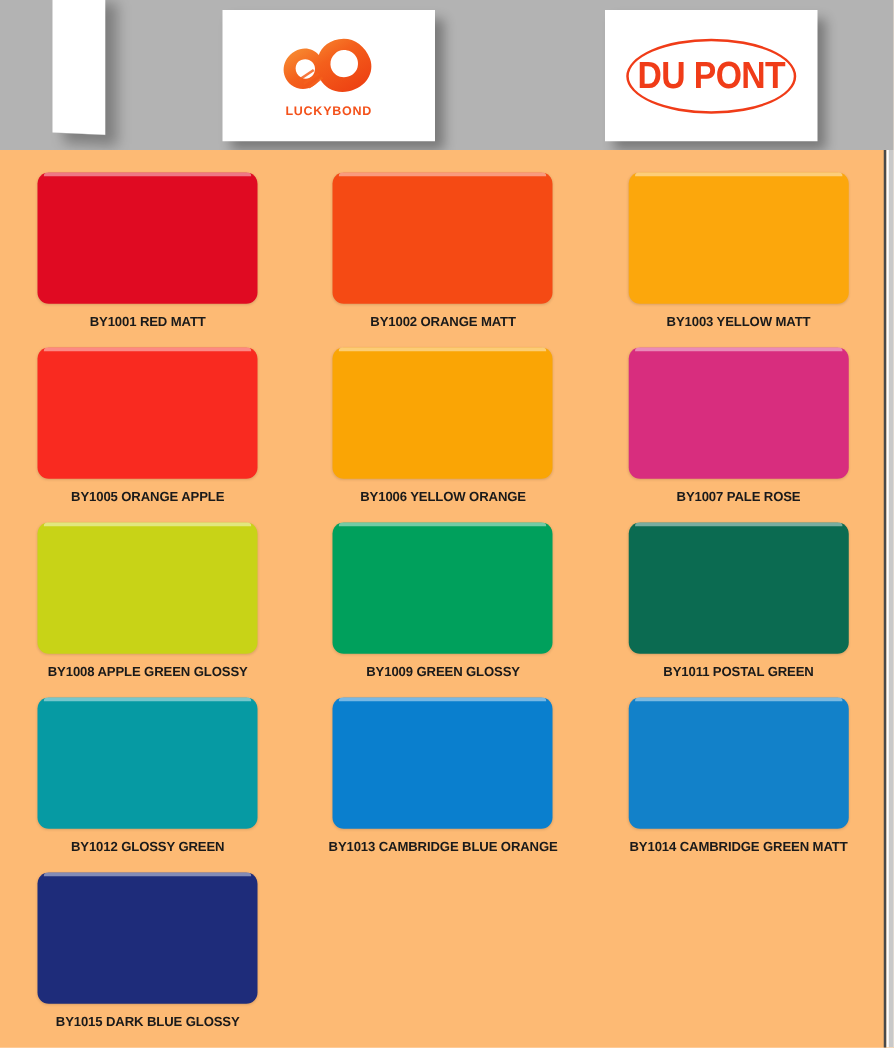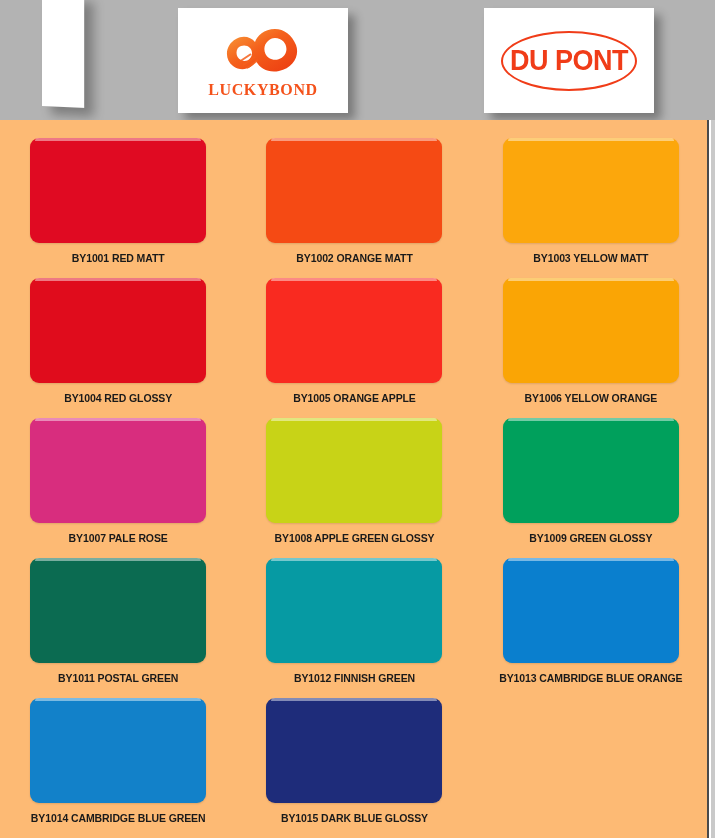--- a/index.html
+++ b/index.html
@@ -55,25 +55,25 @@
   .lb-wrap {
     display: flex;
     flex-direction: column;
     align-items: center;
     justify-content: center;
     line-height: 1;
   }
   .lb-mark { display: block; }
   .lb-text {
     margin-top: 3px;
-    font-size: 16px;
+    font-size: 10px;
     font-weight: bold;
     letter-spacing: 0.6px;
     color: #f4521b;
-    font-family: Liberation Serif, serif;
+    font-family: Liberation Sans, sans-serif;
   }
 
   
   .dp-wrap {
     display: flex;
     align-items: center;
     justify-content: center;
     width: 100%;
   }
   .dp-oval {
@@ -212,24 +212,20 @@
       </div>
       <div class="cell">
         <div class="swatch" style="background: rgb(245, 74, 20);"></div>
         <div class="swatch-label">BY1002  ORANGE MATT</div>
       </div>
       <div class="cell">
         <div class="swatch" style="background: rgb(252, 167, 12);"></div>
         <div class="swatch-label">BY1003  YELLOW MATT</div>
       </div>
       <div class="cell">
-        <div class="swatch" style="background: rgb(224, 12, 28);"></div>
-        <div class="swatch-label">BY1004  RED GLOSSY</div>
-      </div>
-      <div class="cell">
         <div class="swatch" style="background: rgb(249, 42, 32);"></div>
         <div class="swatch-label">BY1005  ORANGE APPLE</div>
       </div>
       <div class="cell">
         <div class="swatch" style="background: rgb(250, 165, 5);"></div>
         <div class="swatch-label">BY1006  YELLOW ORANGE</div>
       </div>
       <div class="cell">
         <div class="swatch" style="background: rgb(216, 45, 126);"></div>
         <div class="swatch-label">BY1007  PALE ROSE</div>
@@ -241,28 +237,28 @@
       <div class="cell">
         <div class="swatch" style="background: rgb(0, 160, 92);"></div>
         <div class="swatch-label">BY1009  GREEN GLOSSY</div>
       </div>
       <div class="cell">
         <div class="swatch" style="background: rgb(11, 107, 81);"></div>
         <div class="swatch-label">BY1011  POSTAL GREEN</div>
       </div>
       <div class="cell">
         <div class="swatch" style="background: rgb(6, 154, 163);"></div>
-        <div class="swatch-label">BY1012  FINNISH GREEN</div>
+        <div class="swatch-label">BY1012  GLOSSY GREEN</div>
       </div>
       <div class="cell">
         <div class="swatch" style="background: rgb(10, 127, 206);"></div>
         <div class="swatch-label">BY1013  CAMBRIDGE BLUE ORANGE</div>
       </div>
       <div class="cell">
         <div class="swatch" style="background: rgb(18, 129, 201);"></div>
-        <div class="swatch-label">BY1014  CAMBRIDGE BLUE GREEN</div>
+        <div class="swatch-label">BY1014  CAMBRIDGE GREEN MATT</div>
       </div>
       <div class="cell">
         <div class="swatch" style="background: rgb(30, 44, 122);"></div>
         <div class="swatch-label">BY1015  DARK BLUE GLOSSY</div>
       </div>
     </div>
 </div>
 
 </body></html>

